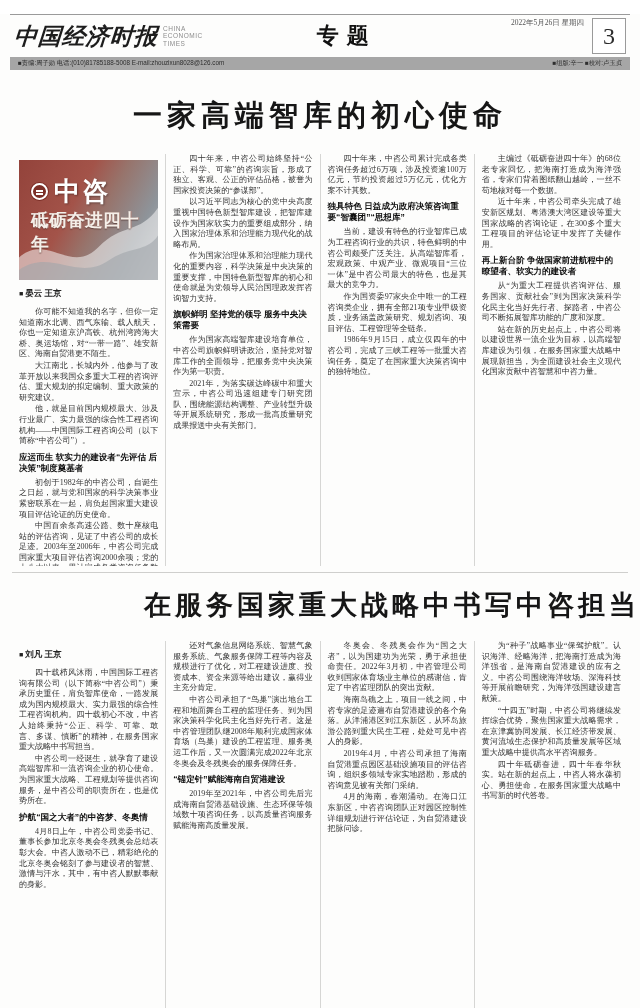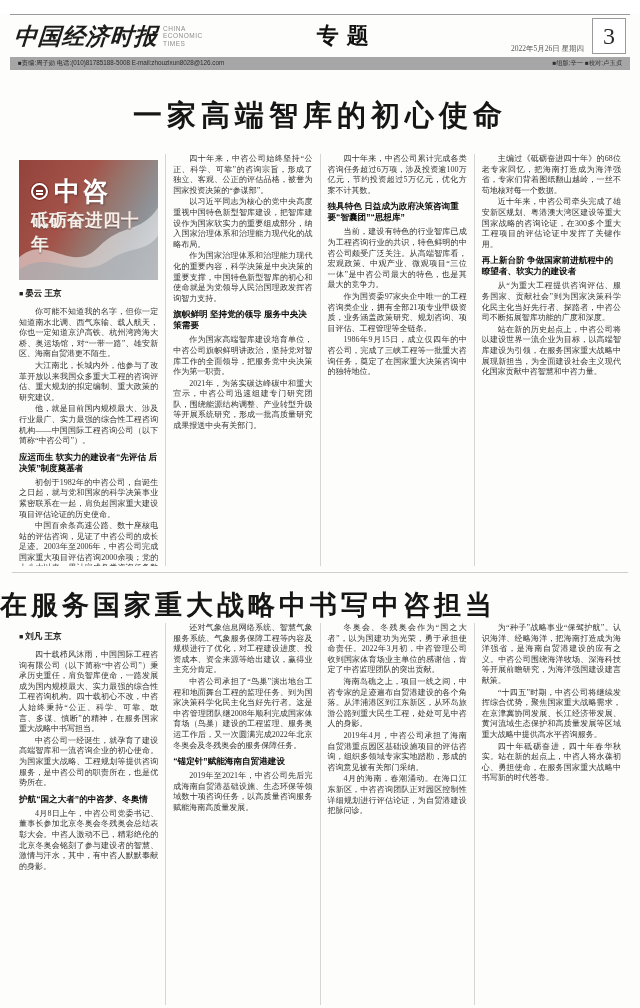--- a/index.html
+++ b/index.html
@@ -11,33 +11,33 @@
   .topline { border-top:1px solid #9a9a9a; margin:14px 10px 0 10px; }
   .header { display:flex; align-items:center; justify-content:space-between;
     padding:4px 14px 2px 14px; height:40px; }
   .mast { display:flex; align-items:center; gap:5px; }
   .mast-cn { font-size:23px; font-weight:bold; color:#1c1c1c; letter-spacing:1px;
     font-style:italic; transform:skewX(-4deg); white-space:nowrap; }
   .mast-en { display:flex; flex-direction:column; font-family:"Liberation Sans",sans-serif;
     font-size:6.5px; line-height:7.5px; color:#8d8d8d; letter-spacing:.5px; }
   .section-title { font-size:22px; font-weight:bold; color:#111; letter-spacing:8px;
     transform:translateX(-10px); }
-  .dateblock { display:flex; align-items:flex-end; gap:8px; }
+  .dateblock { display:flex; align-items:flex-start; gap:8px; }
   .date-txt { font-size:7.5px; color:#555; white-space:nowrap; }
   .pagebox { width:34px; height:36px; border:1px solid #9a9a9a; display:flex;
     align-items:center; justify-content:center; font-size:24px; color:#2b2b2b; background:#fff; }
   .graybar { background:#a6a6a6; height:13px; margin:2px 10px 0 10px; display:flex;
     align-items:center; justify-content:space-between; padding:0 8px;
     font-family:"Liberation Sans",sans-serif; font-size:6.3px; color:#2e2e2e; }
 
   
   .headline1 { text-align:center; font-family:"Liberation Sans","DejaVu Sans",sans-serif;
     font-weight:bold; font-size:29px; letter-spacing:5px; color:#161616; margin:26px 17px 18px; }
-  .headline2 { text-align:left; font-family:"Liberation Sans","DejaVu Sans",sans-serif;
-    font-weight:bold; font-size:27px; letter-spacing:4px; color:#161616; margin:14px 0 0; }
+  .headline2 { text-align:right; font-family:"Liberation Sans","DejaVu Sans",sans-serif;
+    font-weight:bold; font-size:27px; letter-spacing:4px; color:#161616; margin:14px 0 18px; }
 
   
   .cols { display:flex; padding:0 12px; gap:0; }
   .col { flex:1 1 0; padding:0 7px; overflow:hidden; }
   .col + .col { border-left:1px solid #d6d6d4; }
   .a1 .col { height:412px; }
   .a2 .col { height:382px; }
   .para { font-size:8px; line-height:10.6px; color:#333; text-align:justify;
     text-indent:2em; margin-bottom:1px; }
   .subhead { font-family:"Liberation Sans","DejaVu Sans",sans-serif; font-weight:bold;

